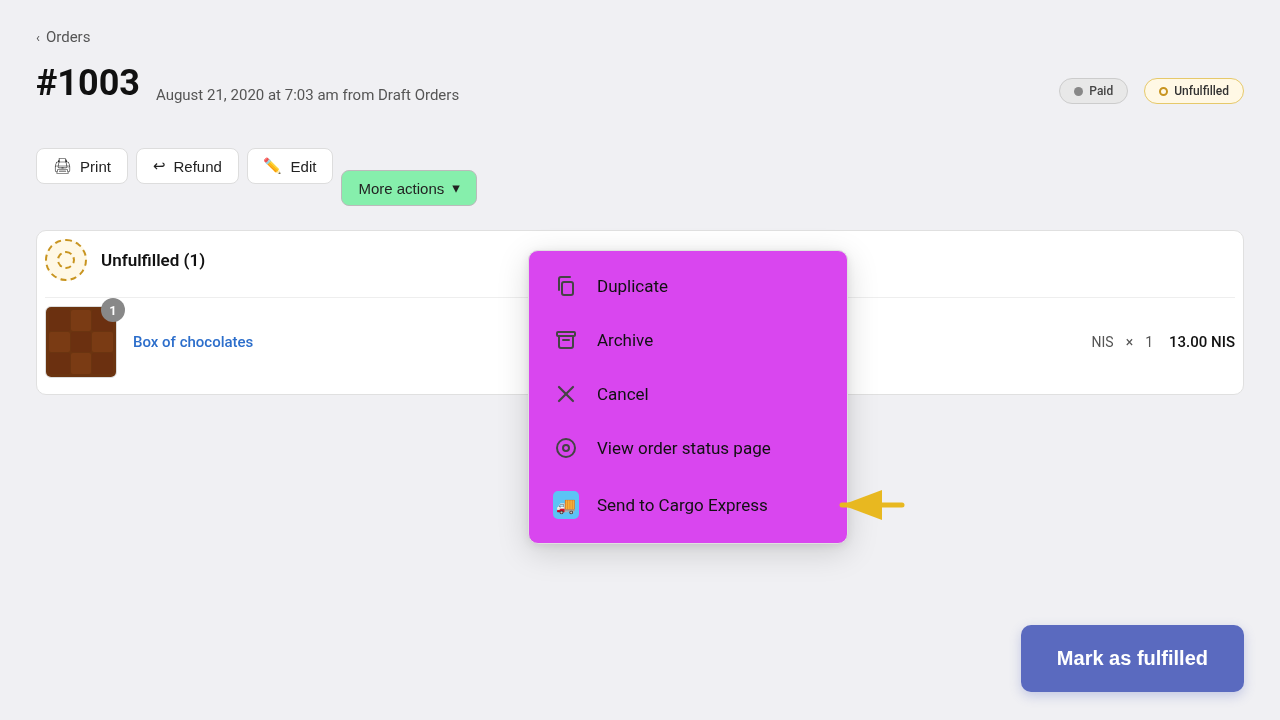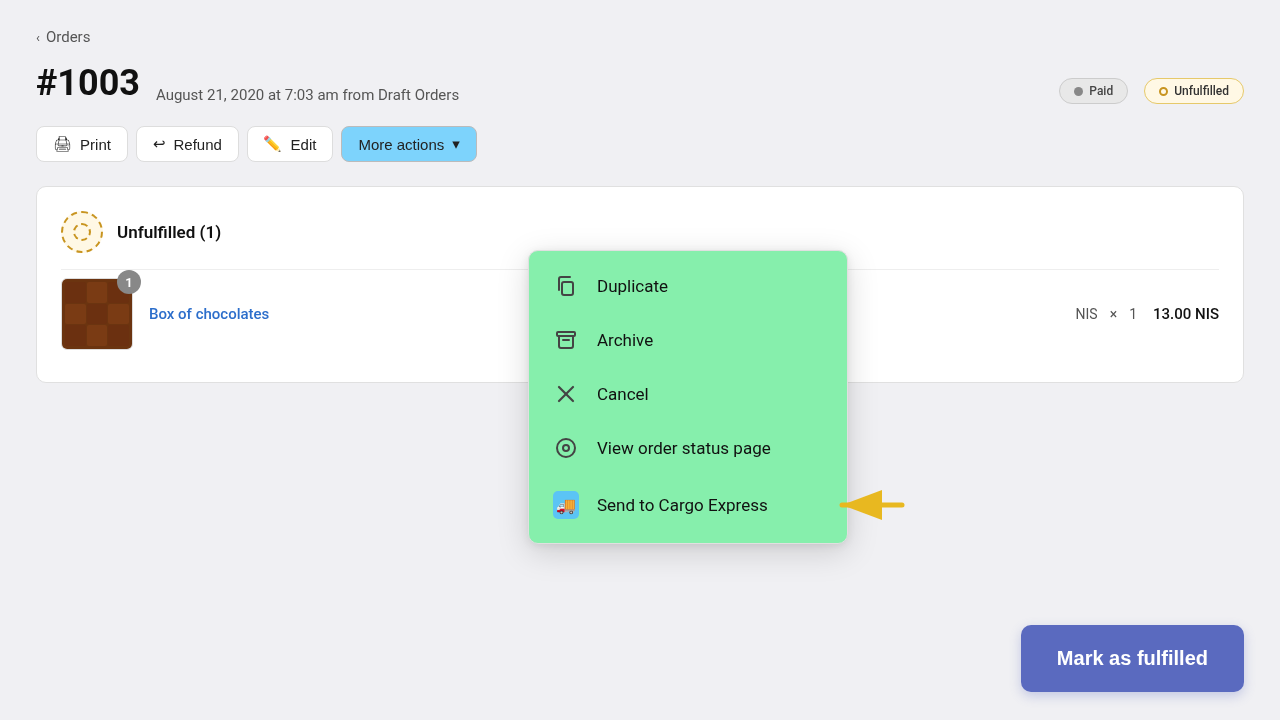--- a/index.html
+++ b/index.html
@@ -104,28 +104,29 @@
       padding: 8px 16px;
       background: white;
       border: 1.5px solid #ddd;
       border-radius: 8px;
       font-size: 15px;
       color: #222;
       cursor: pointer;
       font-weight: 500;
     }
     .more-actions-btn.active {
-      background: #7dd3fc;
+      background: #86efac;
       border-color: #bbb;
+      margin-top: 44px;
     }
     .card {
       background: white;
       border-radius: 10px;
       border: 1.5px solid #e0e0e0;
-      padding: 24px;
+      padding: 8px;
       position: relative;
     }
     .card-header {
       display: flex;
       align-items: center;
       gap: 14px;
       margin-bottom: 16px;
     }
     .unfulfilled-icon {
       width: 42px;
@@ -216,21 +217,21 @@
     .product-total {
       font-size: 15px;
       color: #111;
       font-weight: 500;
     }
     .dropdown-menu {
       position: absolute;
       top: 250px;
       left: 528px;
       width: 320px;
-      background: #86efac;
+      background: #d946ef;
       border-radius: 10px;
       box-shadow: 0 8px 32px rgba(0,0,0,0.15), 0 2px 8px rgba(0,0,0,0.08);
       z-index: 20;
       padding: 8px 0;
       border: 1px solid #e0e0e0;
     }
     .dropdown-item {
       display: flex;
       align-items: center;
       gap: 18px;

